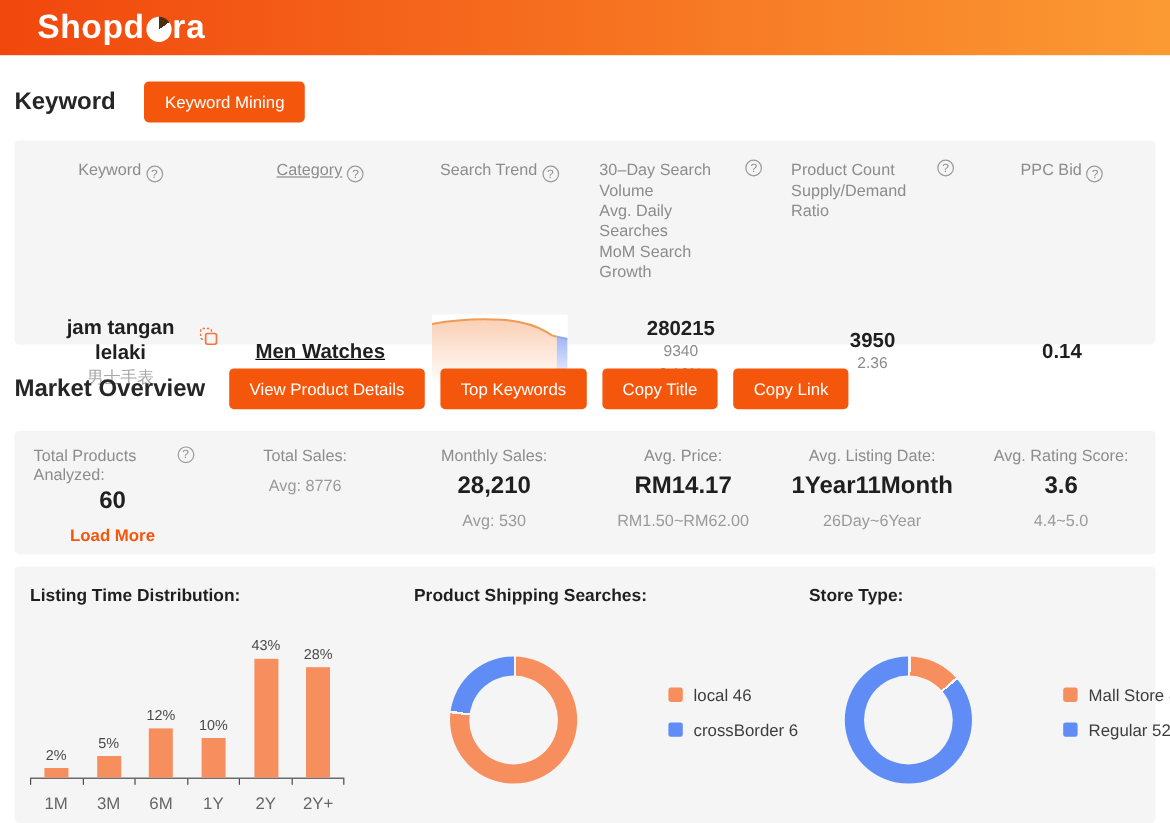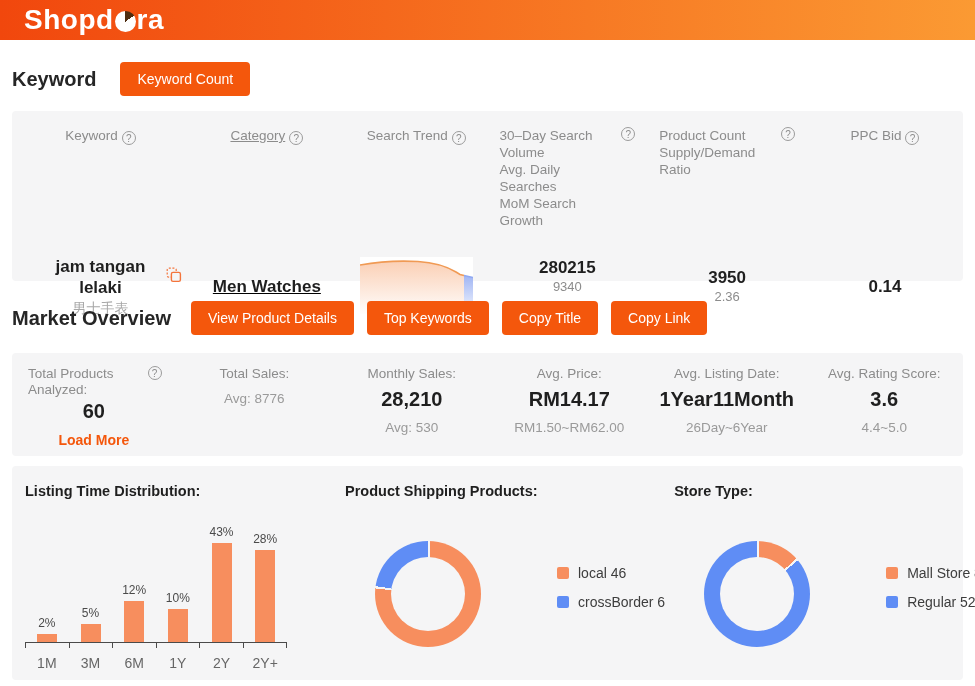--- a/index.html
+++ b/index.html
@@ -5,22 +5,22 @@
   :root{
     --accent:#F4570C; --chart-orange:#F78E5E; --chart-blue:#5F8DF5;
     --hdr-l:#F1470D; --hdr-r:#FB9A33; --panel:#F5F5F6;
     --txt-dark:#1F1F1F; --txt-gray:#8C8C8C; --txt-sub:#9A9A9A;
   }
   *{margin:0;padding:0;box-sizing:border-box;}
   body{font-family:"Liberation Sans","DejaVu Sans",sans-serif;background:#fff;}
   .app{width:975px;height:686px;background:#fff;overflow:hidden;position:relative;}
 
   
-  .topbar{height:40px;background:linear-gradient(90deg,var(--hdr-l),var(--hdr-r));
-    display:flex;align-items:center;padding-left:24px;}
+  .topbar{height:46px;background:linear-gradient(90deg,var(--hdr-l),var(--hdr-r));
+    display:flex;align-items:center;padding-left:31px;}
   .logo{color:#fff;font-size:28px;font-weight:700;letter-spacing:.5px;display:flex;align-items:center;}
   .logo-o{display:inline-block;width:21px;height:21px;border-radius:50%;
     background:conic-gradient(#4F2D10 0 55deg,#fff 55deg 360deg);margin:3px 1px 0 1px;}
 
   
   .sec-head{display:flex;align-items:center;padding:0 12px;}
   .sec-head.kw{margin-top:22px;}
   .sec-head.mo{margin-top:20px;}
   .sec-title{font-size:20px;font-weight:700;color:#262626;}
   .btn{background:var(--accent);color:#fff;border:none;border-radius:4px;
@@ -76,21 +76,21 @@
   .sec-d2{flex:1;padding-left:9px;}
   .chart-title{font-size:14.5px;font-weight:700;color:var(--txt-dark);}
 
   .bars{display:flex;align-items:flex-end;width:262px;height:127px;margin-top:16px;}
   .bar-slot{flex:1;display:flex;flex-direction:column;align-items:center;justify-content:flex-end;}
   .pct{font-size:12px;color:#4A4A4A;margin-bottom:4px;}
   .bar-rect{width:20px;background:var(--chart-orange);}
   .axis{width:262px;display:flex;border-top:1px solid #4A4A4A;}
   .axis span{flex:1;height:5px;border-right:1px solid #4A4A4A;}
   .axis span:first-child{border-left:1px solid #4A4A4A;}
-  .xlabels{width:262px;display:flex;margin-top:7px;}
+  .xlabels{width:262px;display:flex;margin-top:7px;justify-content:flex-end;}
   .xlabels div{flex:1;text-align:center;font-size:14px;color:#666;}
 
   .donut-row{display:flex;align-items:center;}
   .donut{width:106px;height:106px;border-radius:50%;position:relative;margin:42px 0 0 30px;flex:0 0 106px;}
   .donut::after{content:"";position:absolute;left:16px;top:16px;width:74px;height:74px;
     border-radius:50%;background:var(--panel);}
   .legend{margin:28px 0 0 76px;display:flex;flex-direction:column;gap:13px;}
   .legend-item{display:flex;align-items:center;gap:9px;}
   .legend-swatch{width:12px;height:12px;border-radius:2px;flex:0 0 12px;}
   .legend-text{font-size:14px;color:#3D3D3D;white-space:nowrap;}
@@ -103,21 +103,21 @@
   <header class="topbar">
     <div class="logo">
         <span>Shopd</span>
         <span class="logo-o"></span>
         <span>ra</span>
       </div>
   </header>
 
   <div class="sec-head kw">
     <div class="sec-title">Keyword</div>
-    <button class="btn">Keyword Count</button>
+    <button class="btn">Keyword Mining</button>
   </div>
 
   <div class="panel table-panel">
     <div class="trow">
       <div class="tcol c1 th th-center">
         <span>Keyword</span><span class="help">?</span>
       </div>
       <div class="tcol c2 th th-center">
         <span>Category</span><span class="help">?</span>
       </div>
@@ -279,21 +279,21 @@
         <div>1M</div>
         <div>3M</div>
         <div>6M</div>
         <div>1Y</div>
         <div>2Y</div>
         <div>2Y+</div>
       </div>
     </div>
 
     <div class="chart-sec sec-d1">
-      <div class="chart-title">Product Shipping Products:</div>
+      <div class="chart-title">Product Shipping Searches:</div>
       <div class="donut-row">
         <div class="donut" style="background: conic-gradient(rgb(245, 245, 246) 0deg, rgb(245, 245, 246) 2.5deg, rgb(247, 142, 94) 2.5deg, rgb(247, 142, 94) 276deg, rgb(245, 245, 246) 276deg, rgb(245, 245, 246) 278.5deg, rgb(95, 141, 245) 278.5deg, rgb(95, 141, 245) 360deg);"></div>
         <div class="legend">
           <div class="legend-item">
               <span class="legend-swatch" style="background: rgb(247, 142, 94);"></span>
               <span class="legend-text">local 46</span>
             </div>
           <div class="legend-item">
               <span class="legend-swatch" style="background: rgb(95, 141, 245);"></span>
               <span class="legend-text">crossBorder 6</span>

